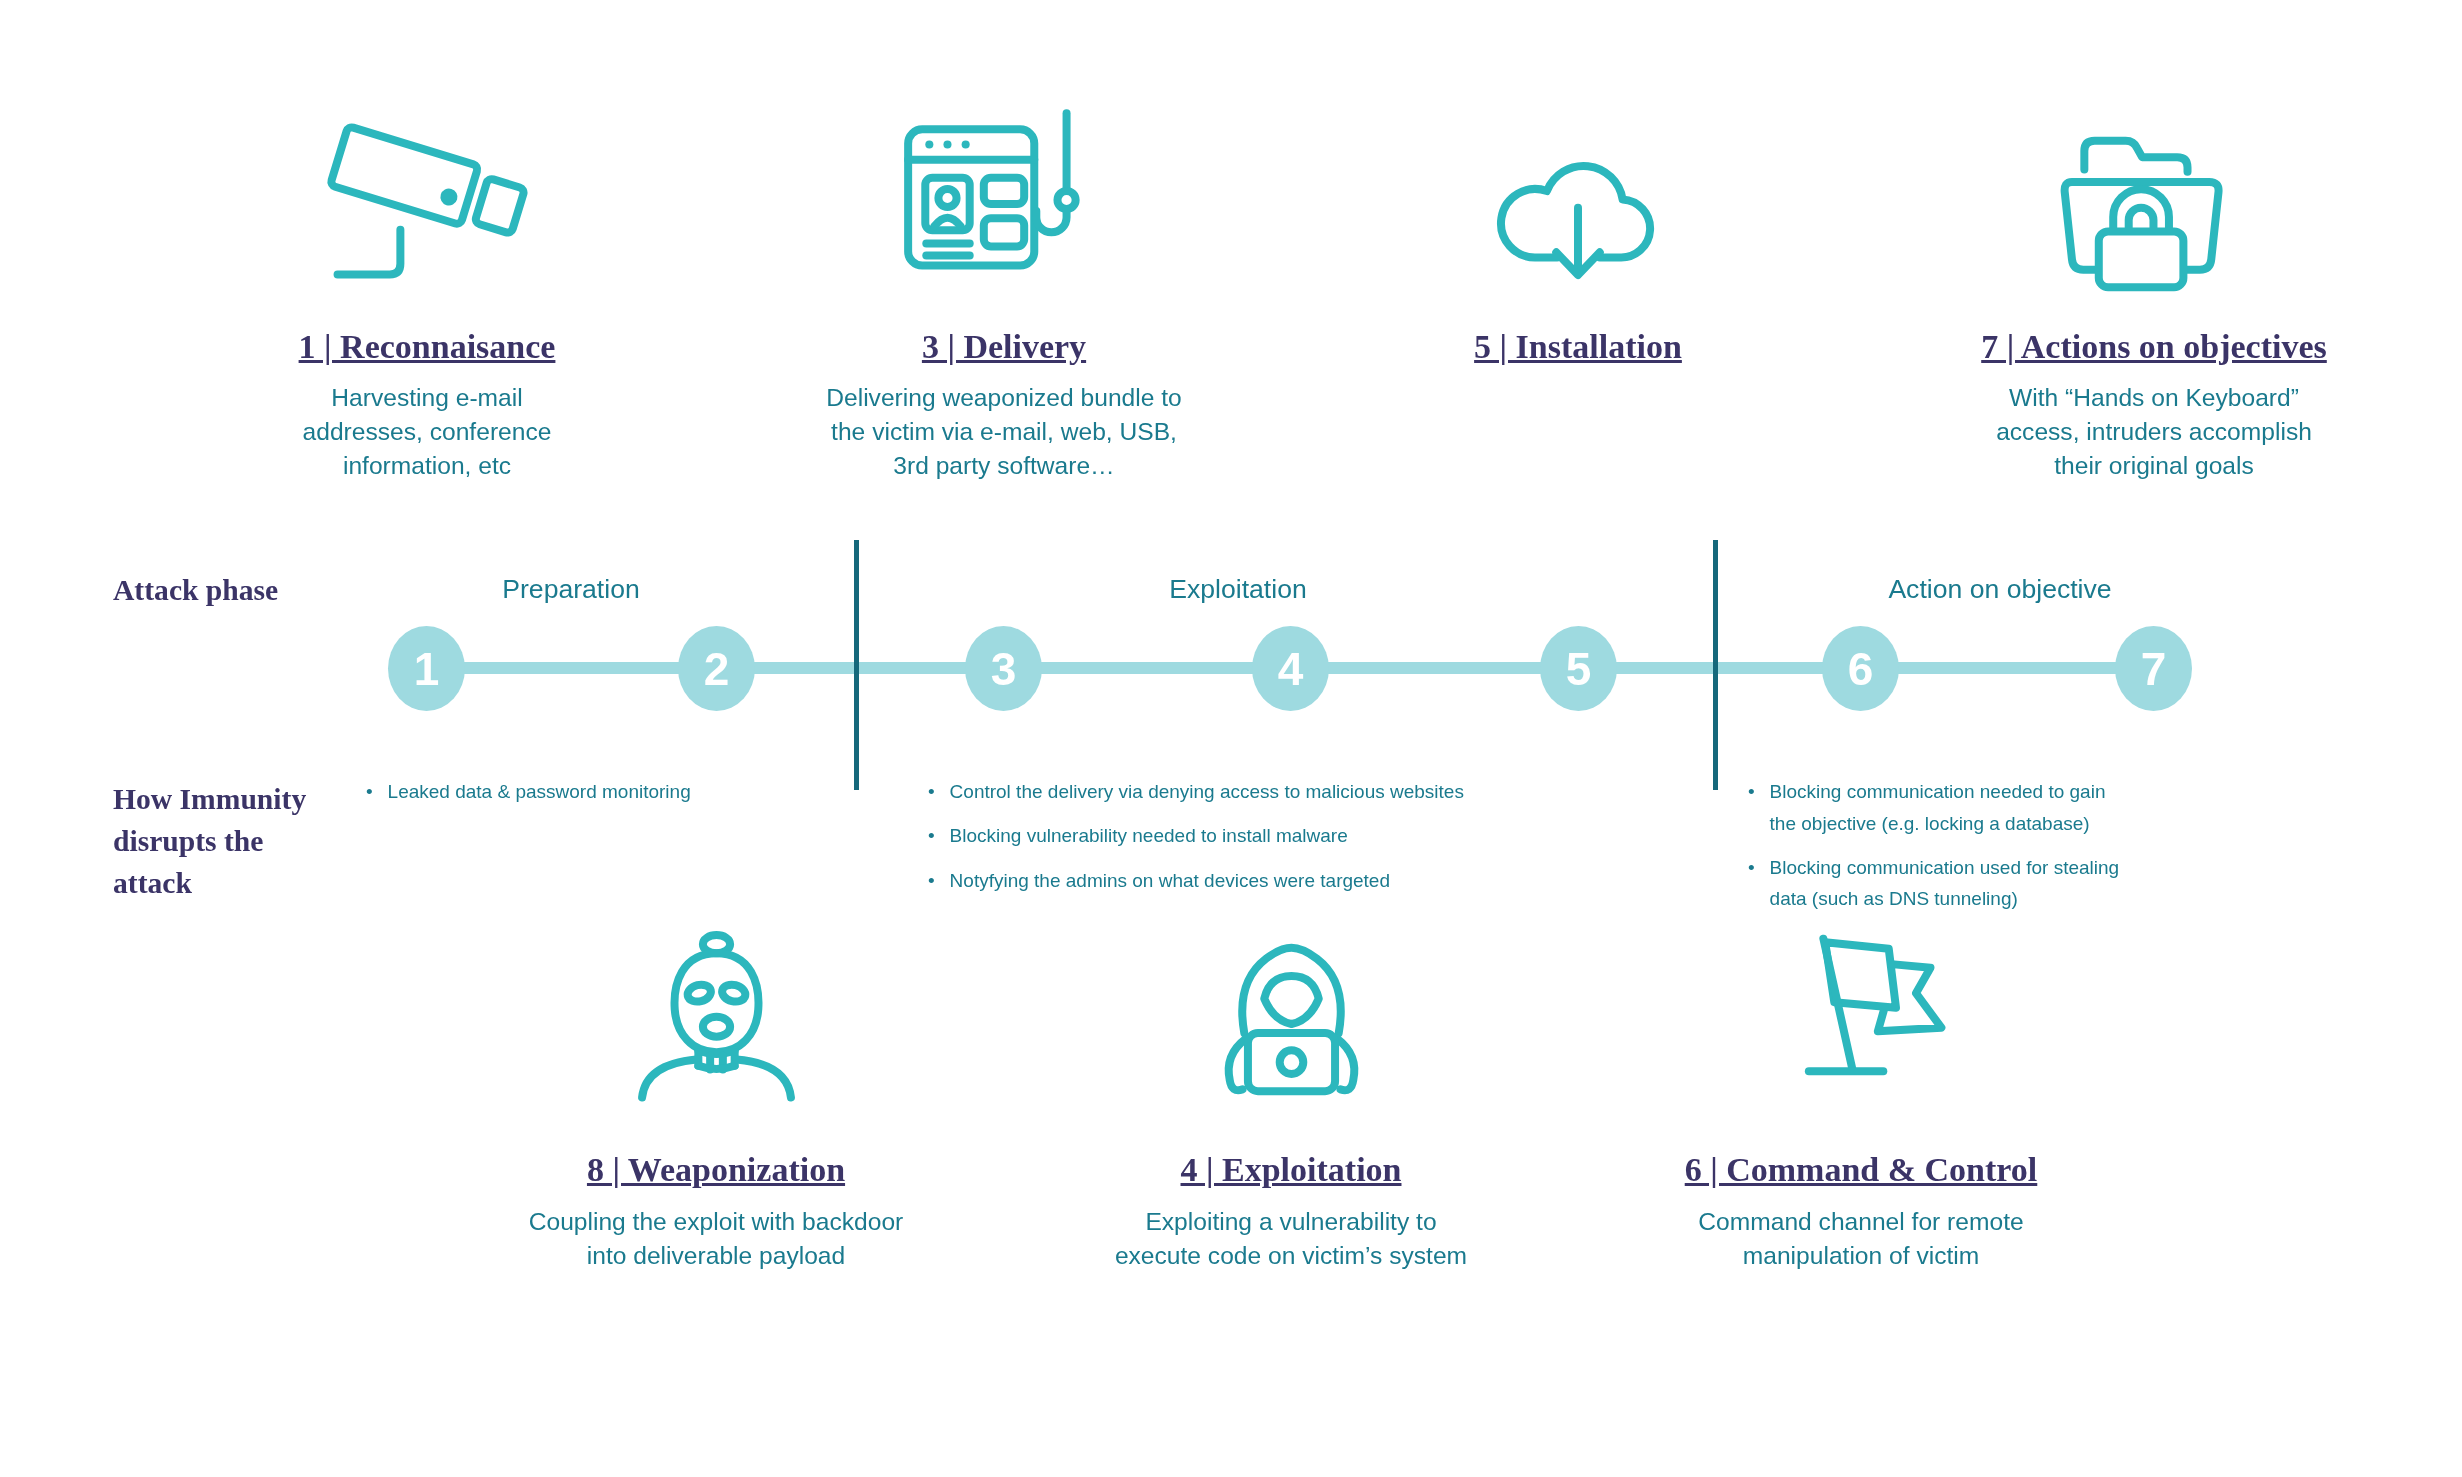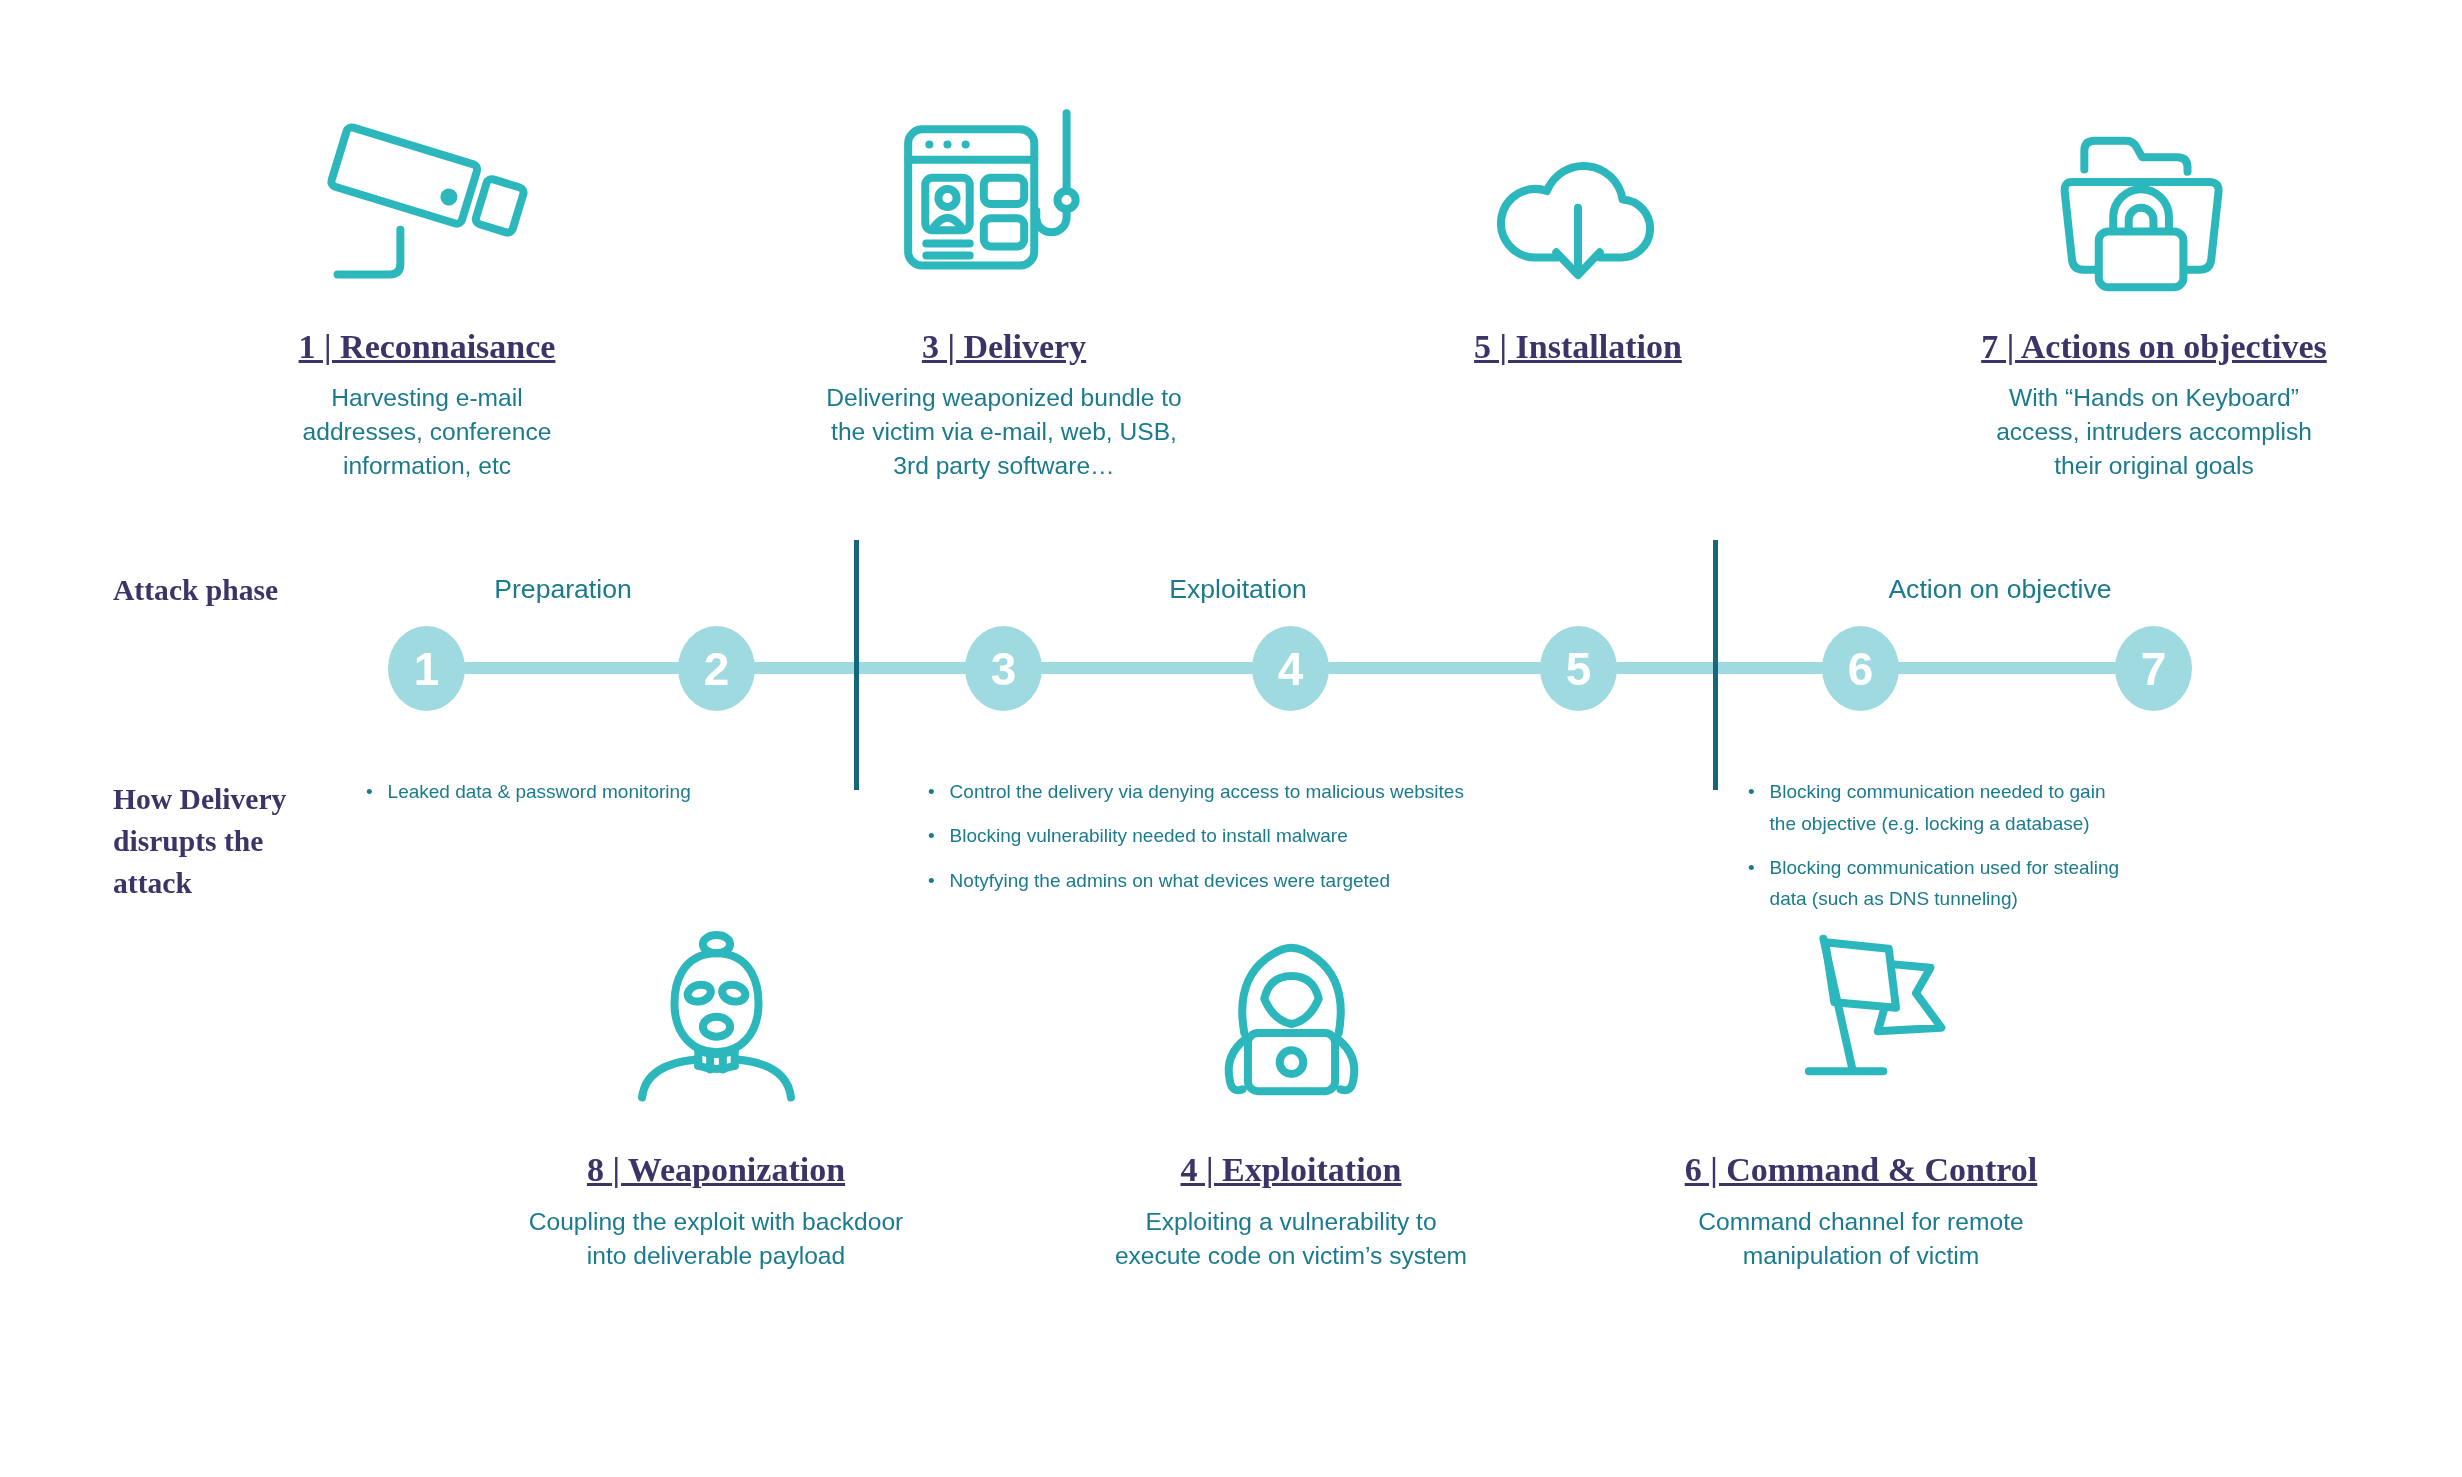--- a/index.html
+++ b/index.html
@@ -132,21 +132,21 @@
       </svg>
     </div>
     <div class="step-title">7 | Actions on objectives</div>
     <div class="step-desc pre">With “Hands on Keyboard”
 access, intruders accomplish
 their original goals</div>
   </div>
 
   <div class="abs attack-phase-label">Attack phase</div>
 
-  <div class="abs phase-label" style="left:356px;">Preparation</div>
+  <div class="abs phase-label" style="left:364px;">Preparation</div>
   <div class="abs phase-label" style="left:1031px;">Exploitation</div>
   <div class="abs phase-label" style="left:1793px;">Action on objective</div>
 
   <div class="abs tl-bar"></div>
 
   <div class="abs tl-circle" style="left:388px;">
       <span class="tl-num">1</span>
     </div>
   <div class="abs tl-circle" style="left:678px;">
       <span class="tl-num">2</span>
@@ -163,21 +163,21 @@
   <div class="abs tl-circle" style="left:1822px;">
       <span class="tl-num">6</span>
     </div>
   <div class="abs tl-circle" style="left:2115px;">
       <span class="tl-num">7</span>
     </div>
 
   <div class="abs tl-divider" style="left:854px;"></div>
   <div class="abs tl-divider" style="left:1713px;"></div>
 
-  <div class="abs disrupt-label pre">How Delivery
+  <div class="abs disrupt-label pre">How Immunity
 disrupts the
 attack</div>
 
   <ul class="abs bullets" style="left:364px;width:532px;">
     <li>Leaked data &amp; password monitoring</li>
   </ul>
 
   <ul class="abs bullets" style="left:926px;width:778px;">
     <li>Control the delivery via denying access to malicious websites</li>
     <li>Blocking vulnerability needed to install malware</li>

